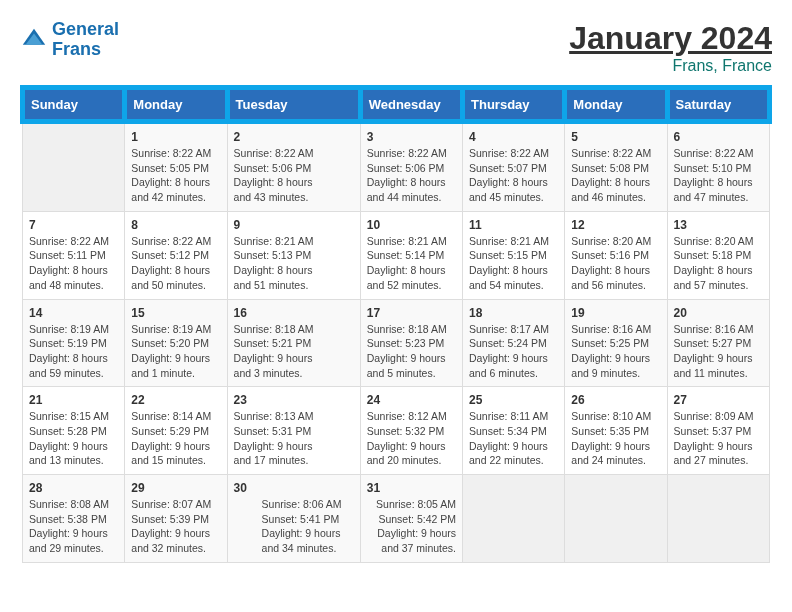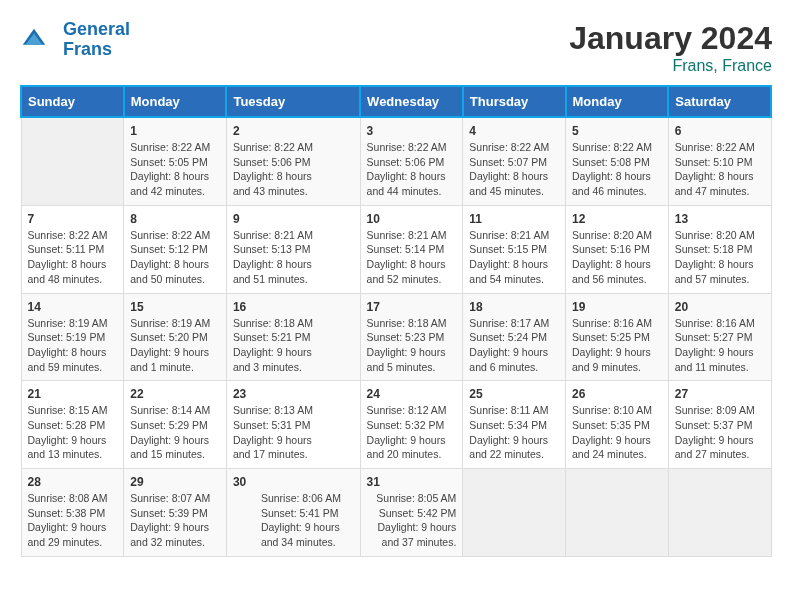--- a/index.html
+++ b/index.html
@@ -12,21 +12,21 @@
     }
     .header {
       display: flex;
       justify-content: space-between;
       align-items: flex-start;
       margin-bottom: 10px;
     }
     .logo {
       display: flex;
       align-items: center;
-      gap: 15px;
+      gap: 4px;
     }
     .logo-text {
       font-size: 18px;
       font-weight: bold;
       color: #333;
       line-height: 1.1;
     }
     .logo-text span {
       color: #1a6faf;
     }
@@ -34,38 +34,39 @@
       width: 28px;
       height: 28px;
     }
     .title-block {
       text-align: right;
     }
     .main-title {
       font-size: 32px;
       font-weight: bold;
       color: #333;
+      text-decoration: underline;
     }
     .subtitle {
       font-size: 16px;
       color: #0f766e;
     }
     table {
       width: 100%;
       border-collapse: collapse;
       font-size: 11px;
     }
     thead tr th {
       background-color: #2a6ebb;
       color: #fff;
       padding: 7px 6px;
       text-align: left;
       font-size: 13px;
       font-weight: bold;
-      border: 2px solid #0ea5e9;
+      border: 5px solid #0ea5e9;
     }
     tbody tr td {
       vertical-align: top;
       padding: 6px 6px;
       border: 1px solid #ddd;
       color: #333;
       min-height: 70px;
     }
     tbody tr:nth-child(odd) td {
       background-color: #f9f9f9;

